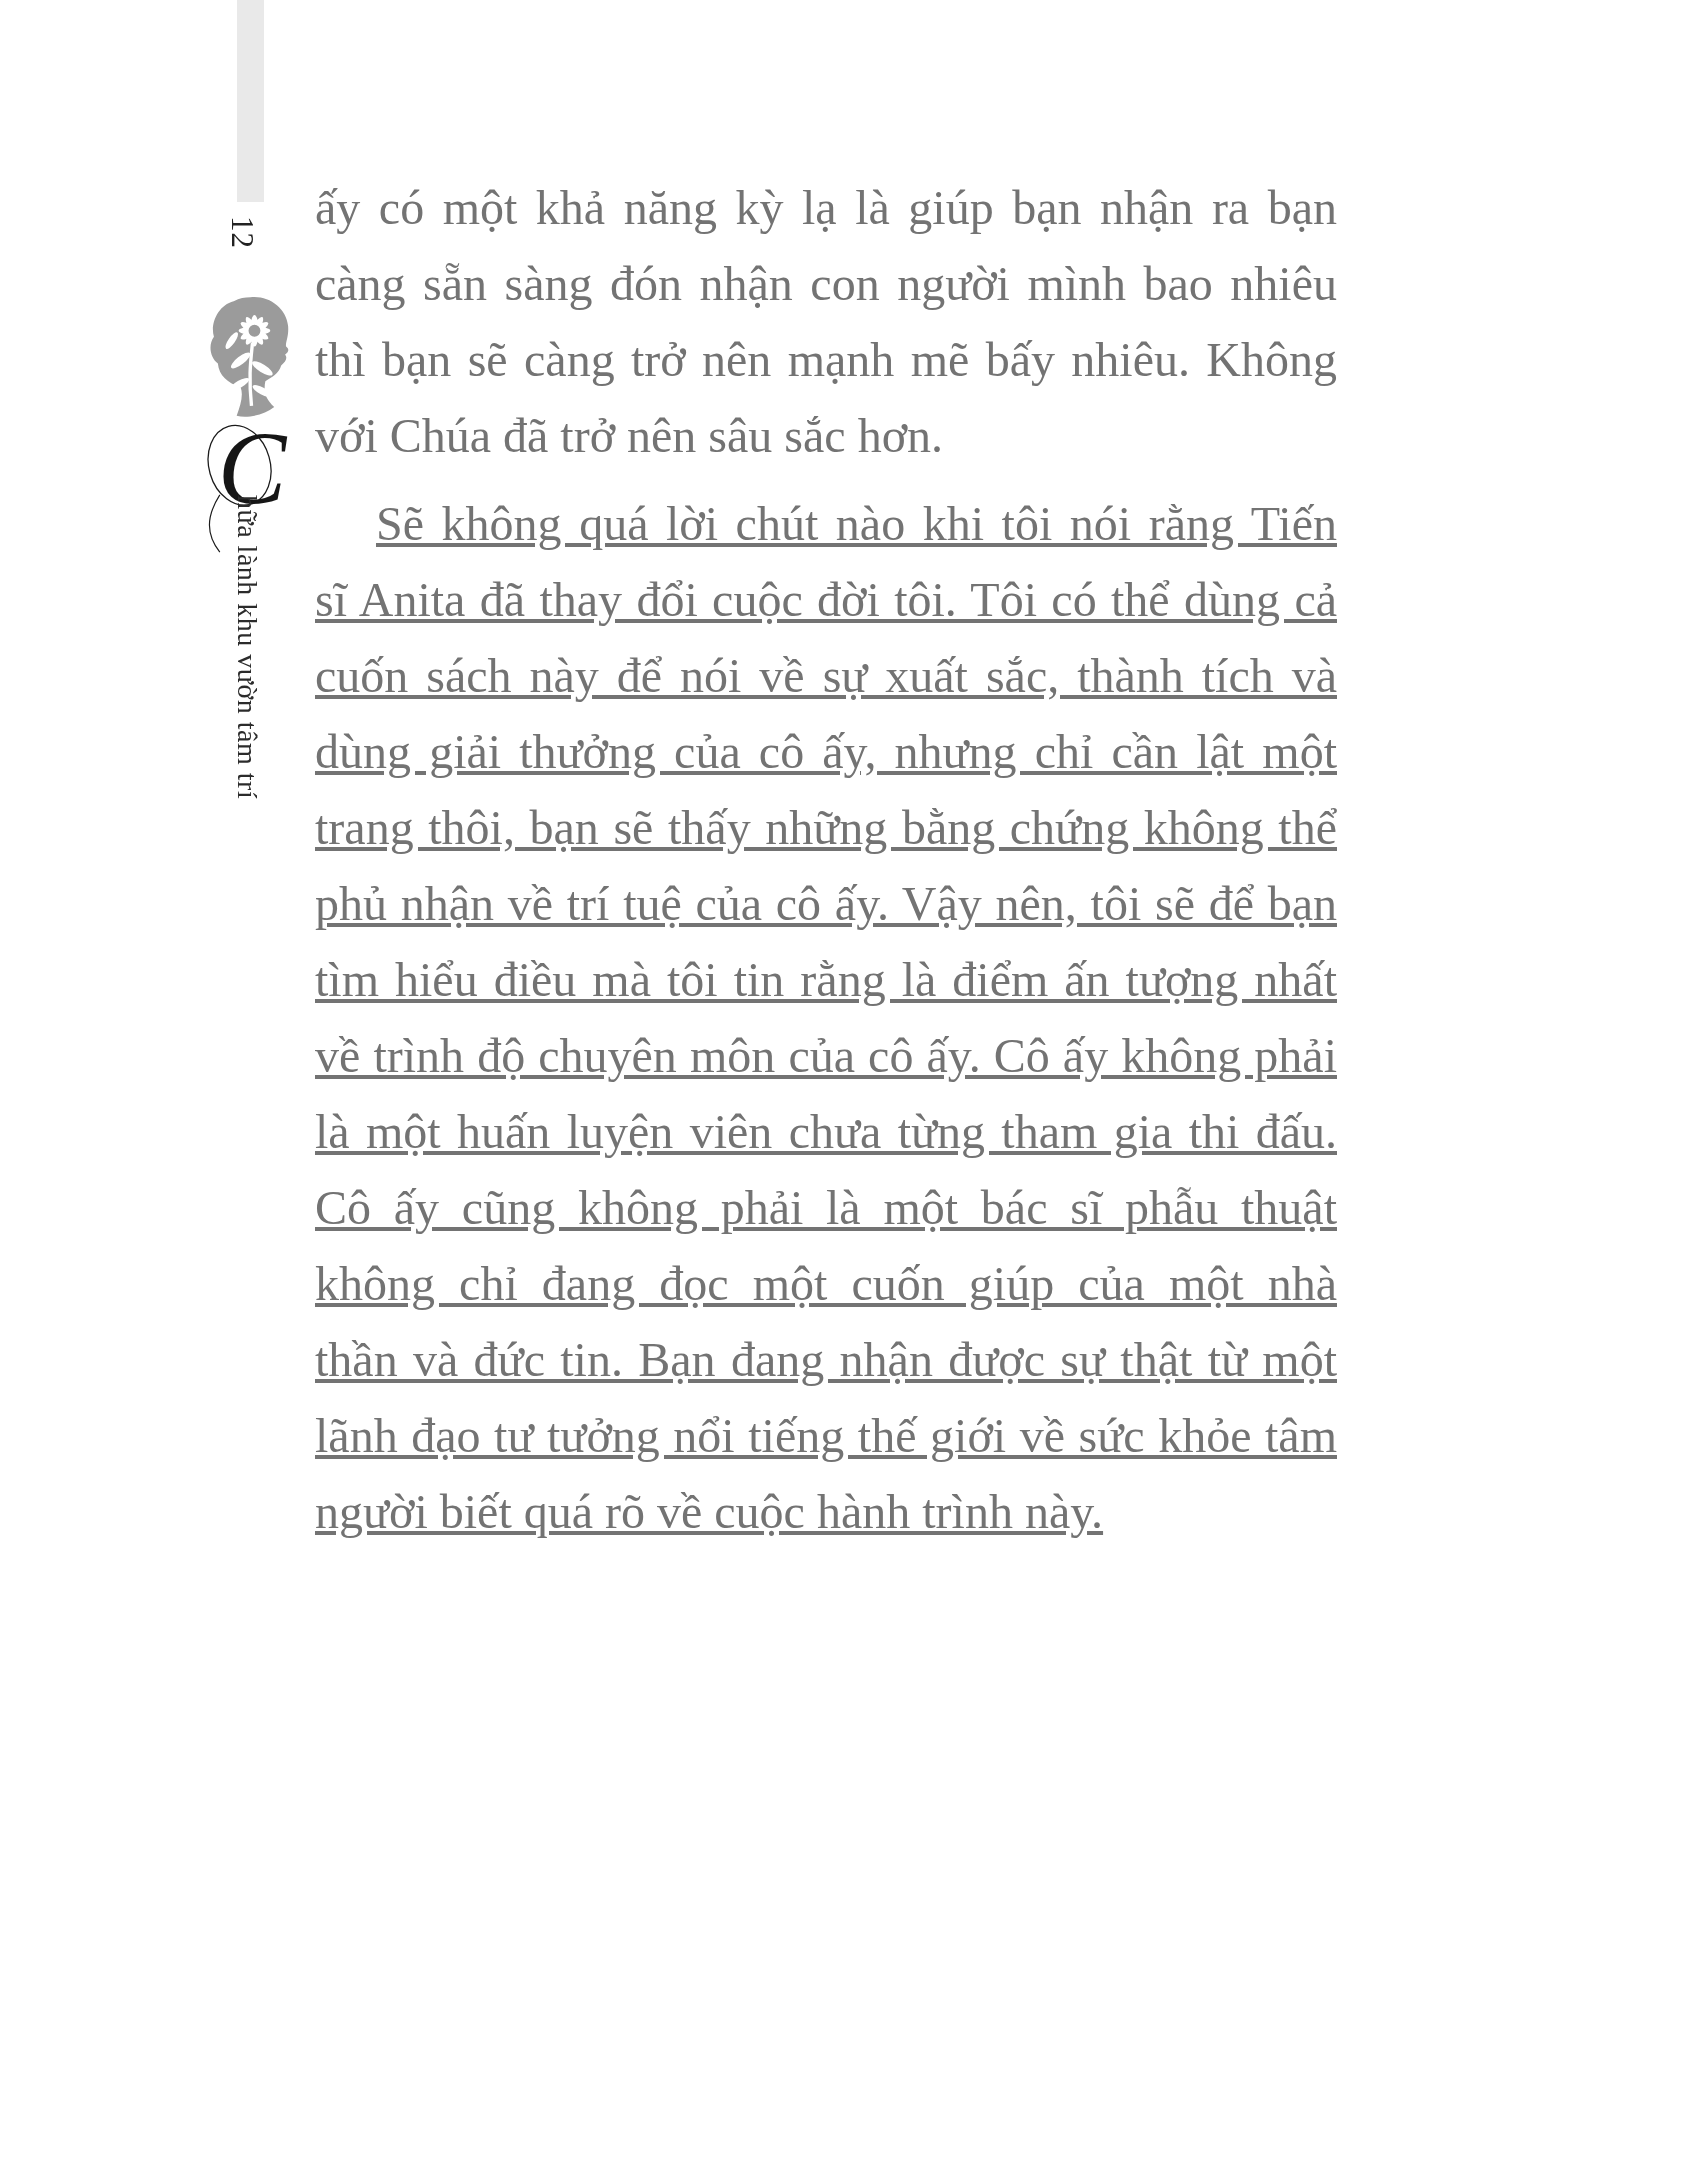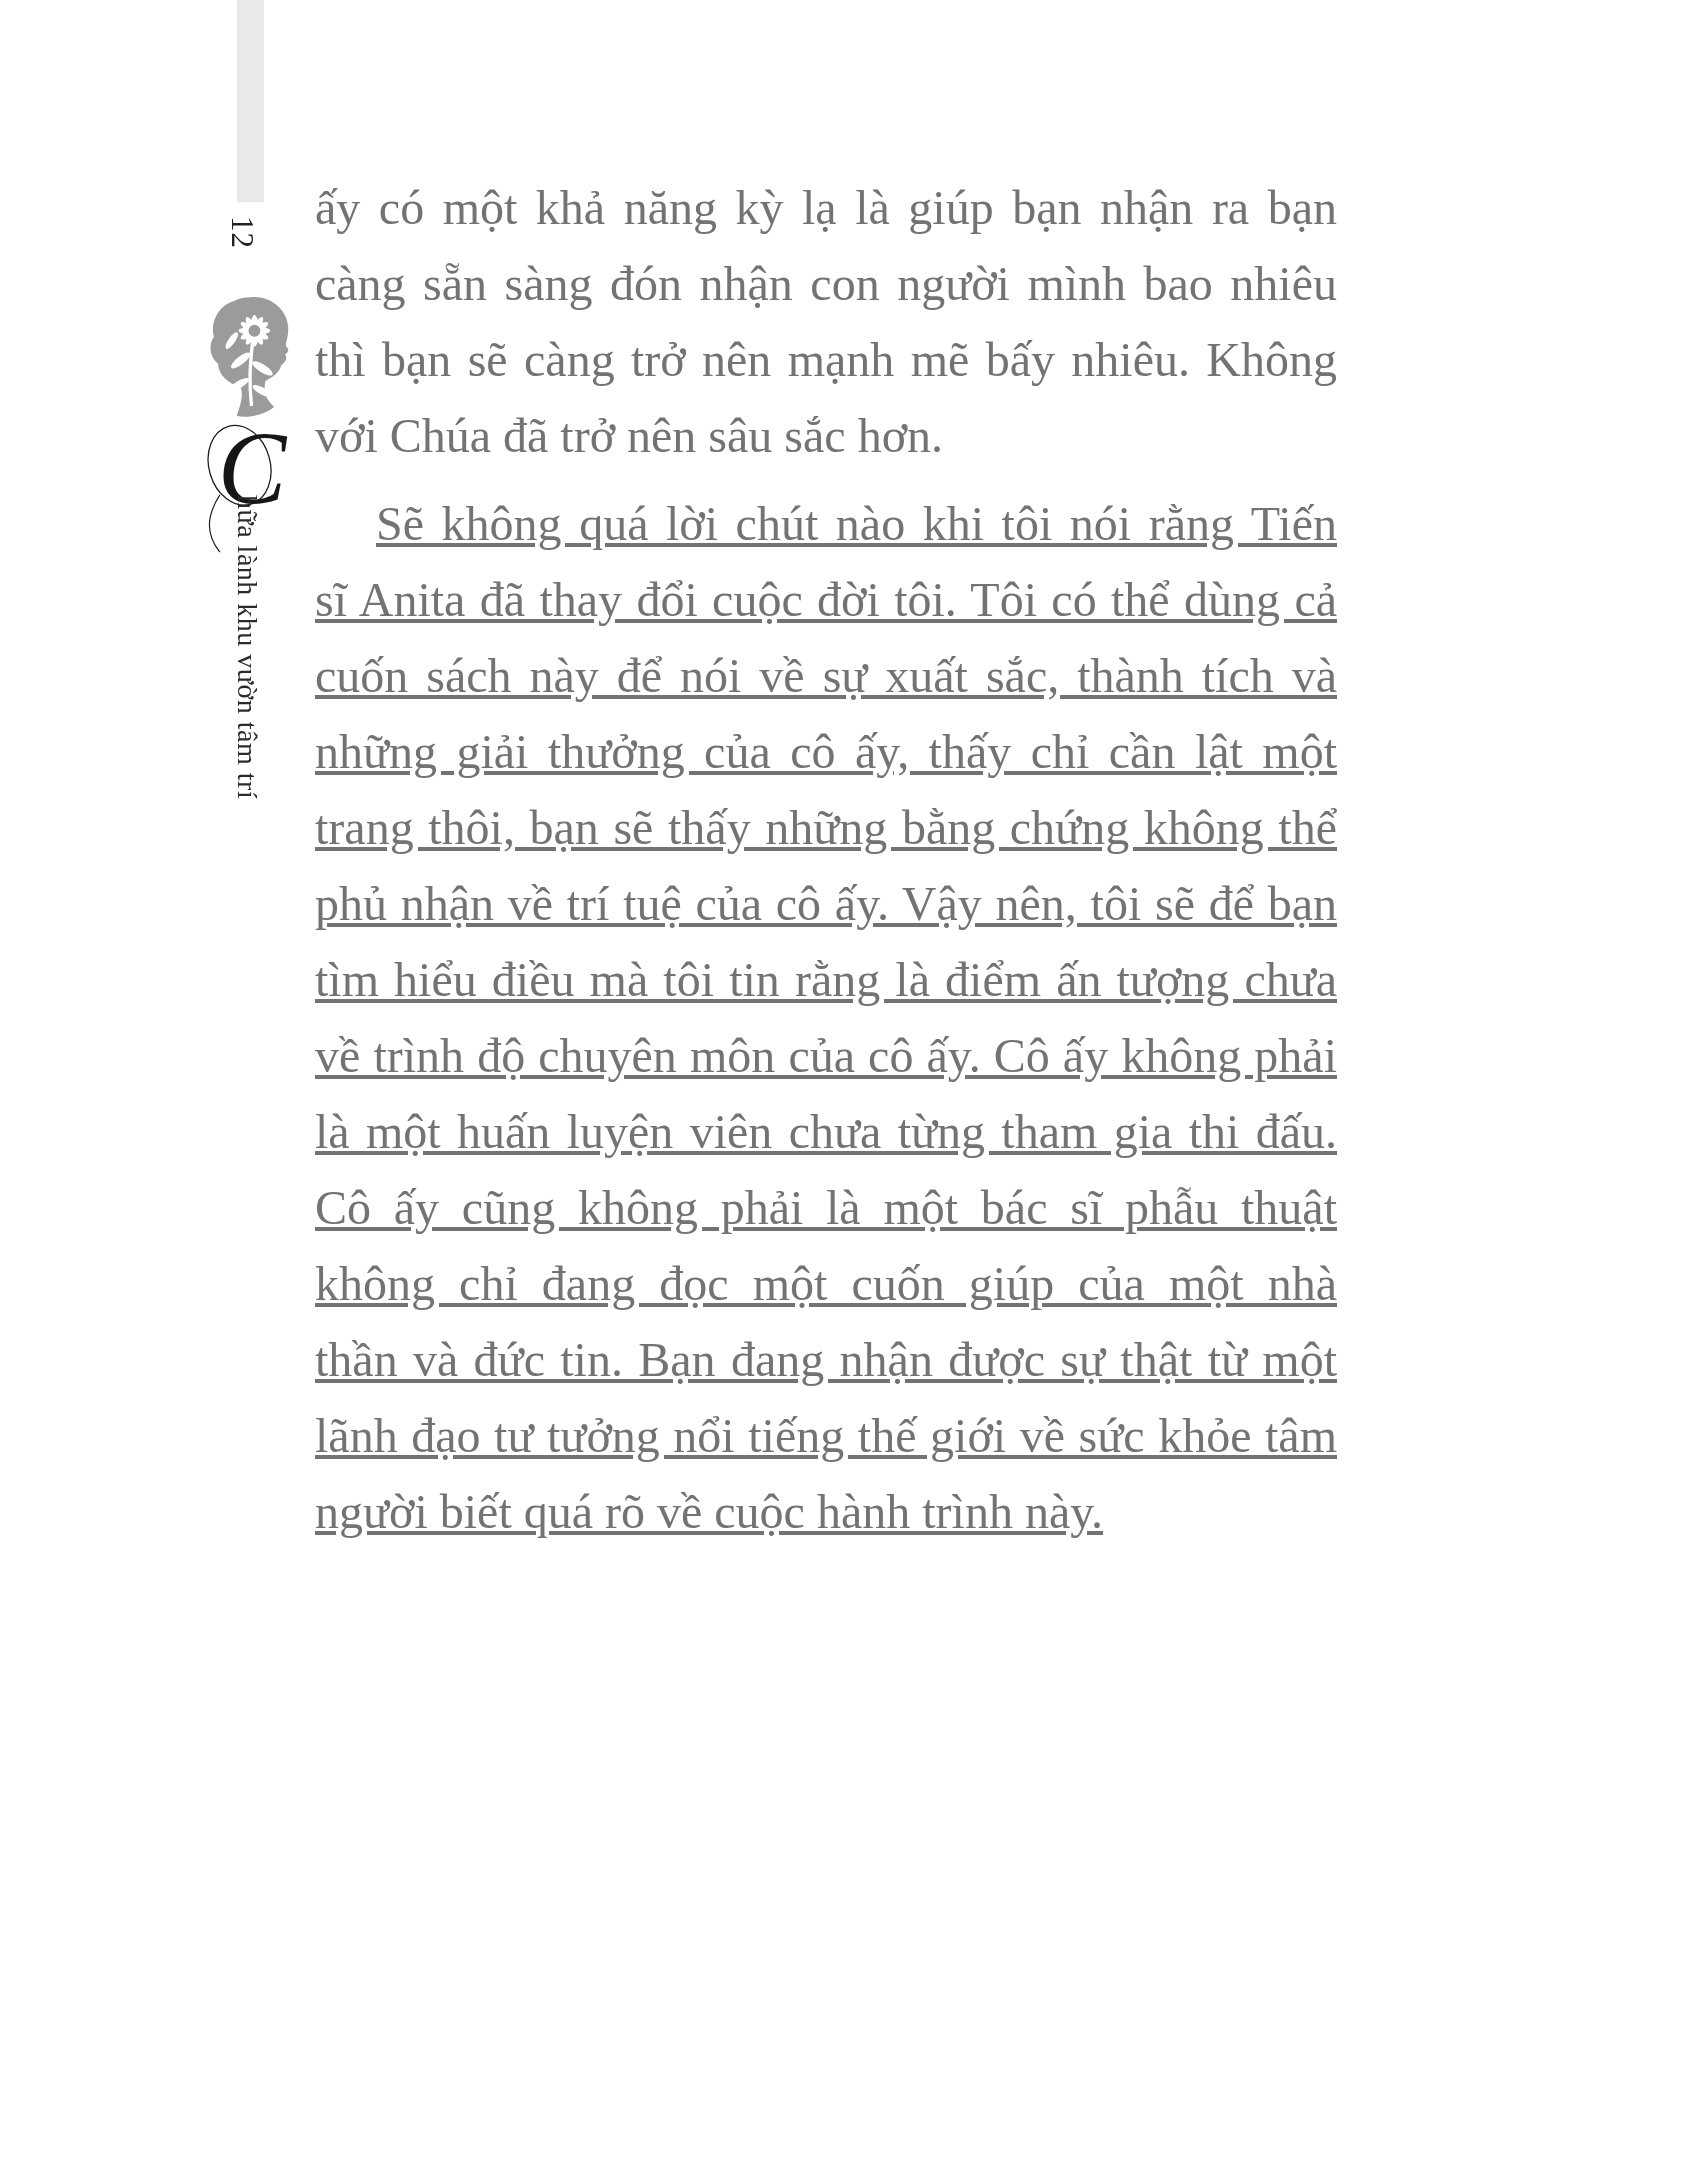--- a/index.html
+++ b/index.html
@@ -107,24 +107,24 @@
         <div class="para">
           <div class="tline">ấy có một khả năng kỳ lạ là giúp bạn nhận ra bạn</div>
           <div class="tline">càng sẵn sàng đón nhận con người mình bao nhiêu</div>
           <div class="tline">thì bạn sẽ càng trở nên mạnh mẽ bấy nhiêu. Không</div>
           <div class="tline last">với Chúa đã trở nên sâu sắc hơn.</div>
         </div>
         <div class="para">
           <div class="tline first-indent">Sẽ không quá lời chút nào khi tôi nói rằng Tiến</div>
           <div class="tline">sĩ Anita đã thay đổi cuộc đời tôi. Tôi có thể dùng cả</div>
           <div class="tline">cuốn sách này để nói về sự xuất sắc, thành tích và</div>
-          <div class="tline">những giải thưởng của cô ấy, thấy chỉ cần lật một</div>
+          <div class="tline">dùng giải thưởng của cô ấy, nhưng chỉ cần lật một</div>
           <div class="tline">trang thôi, bạn sẽ thấy những bằng chứng không thể</div>
           <div class="tline">phủ nhận về trí tuệ của cô ấy. Vậy nên, tôi sẽ để bạn</div>
-          <div class="tline">tìm hiểu điều mà tôi tin rằng là điểm ấn tượng chưa</div>
+          <div class="tline">tìm hiểu điều mà tôi tin rằng là điểm ấn tượng nhất</div>
           <div class="tline">về trình độ chuyên môn của cô ấy. Cô ấy không phải</div>
           <div class="tline">là một huấn luyện viên chưa từng tham gia thi đấu.</div>
           <div class="tline">Cô ấy cũng không phải là một bác sĩ phẫu thuật</div>
           <div class="tline">không chỉ đang đọc một cuốn giúp của một nhà</div>
           <div class="tline">thần và đức tin. Bạn đang nhận được sự thật từ một</div>
           <div class="tline">lãnh đạo tư tưởng nổi tiếng thế giới về sức khỏe tâm</div>
           <div class="tline last">người biết quá rõ về cuộc hành trình này.</div>
         </div>
       </div>
   </main>

